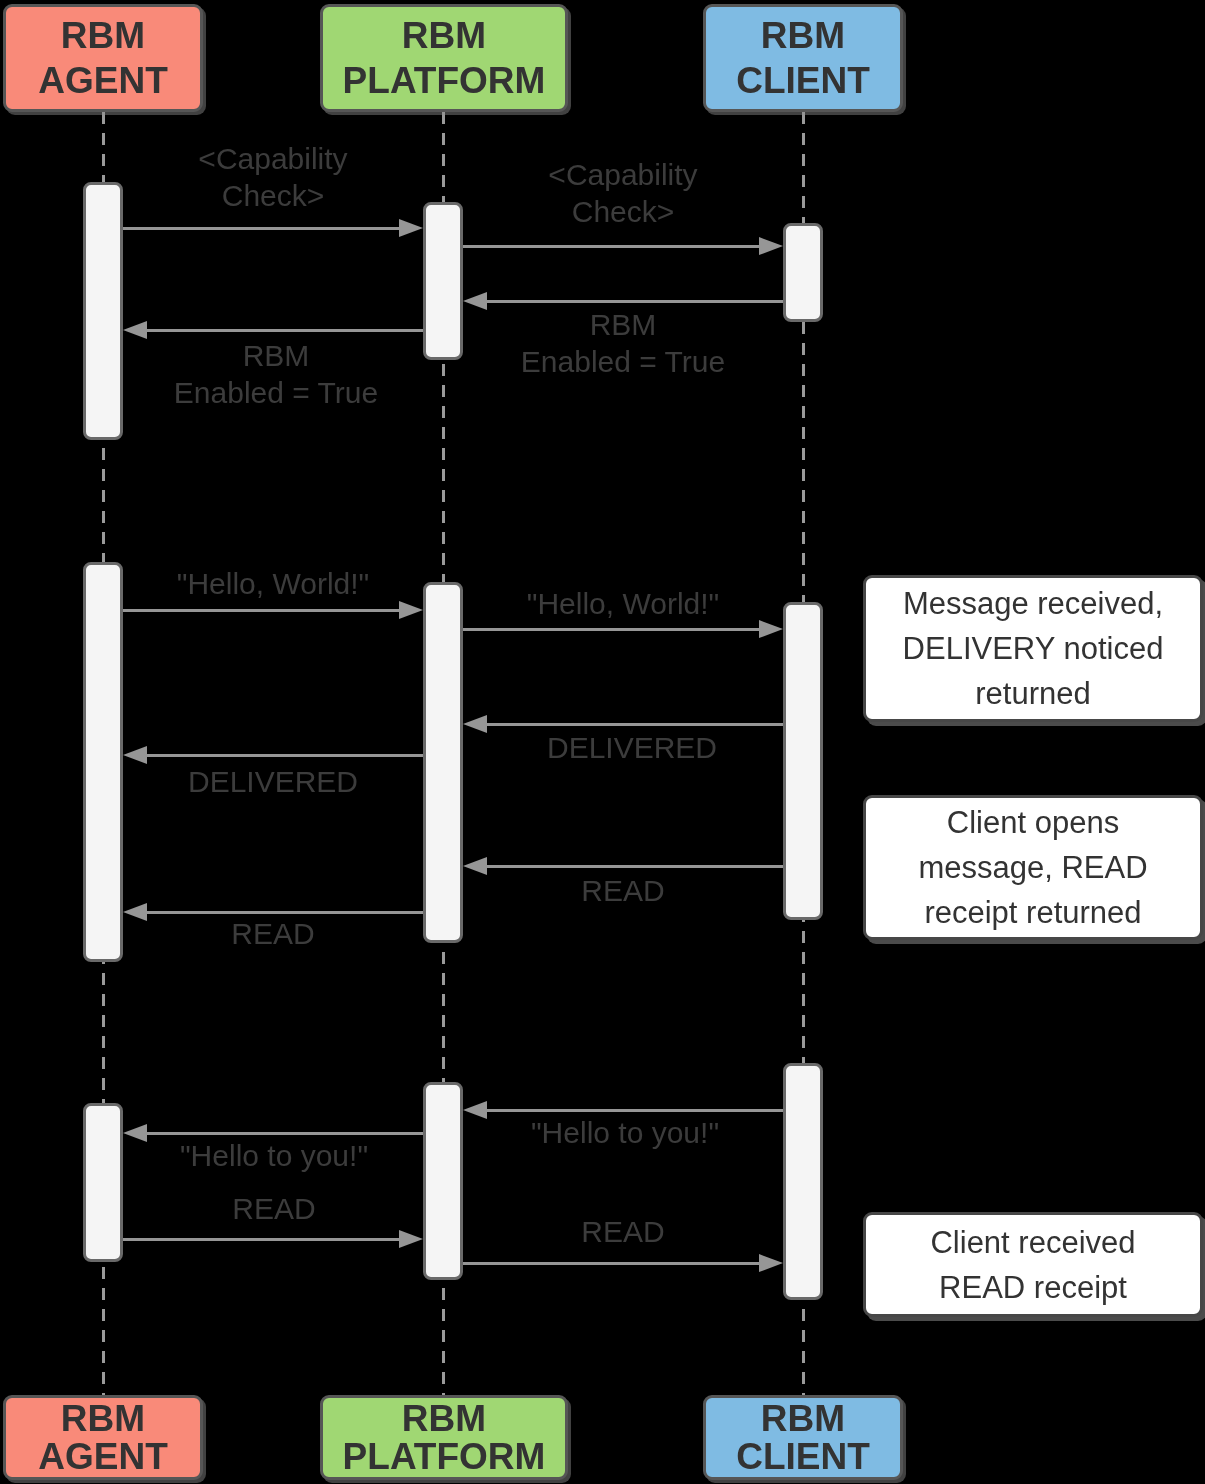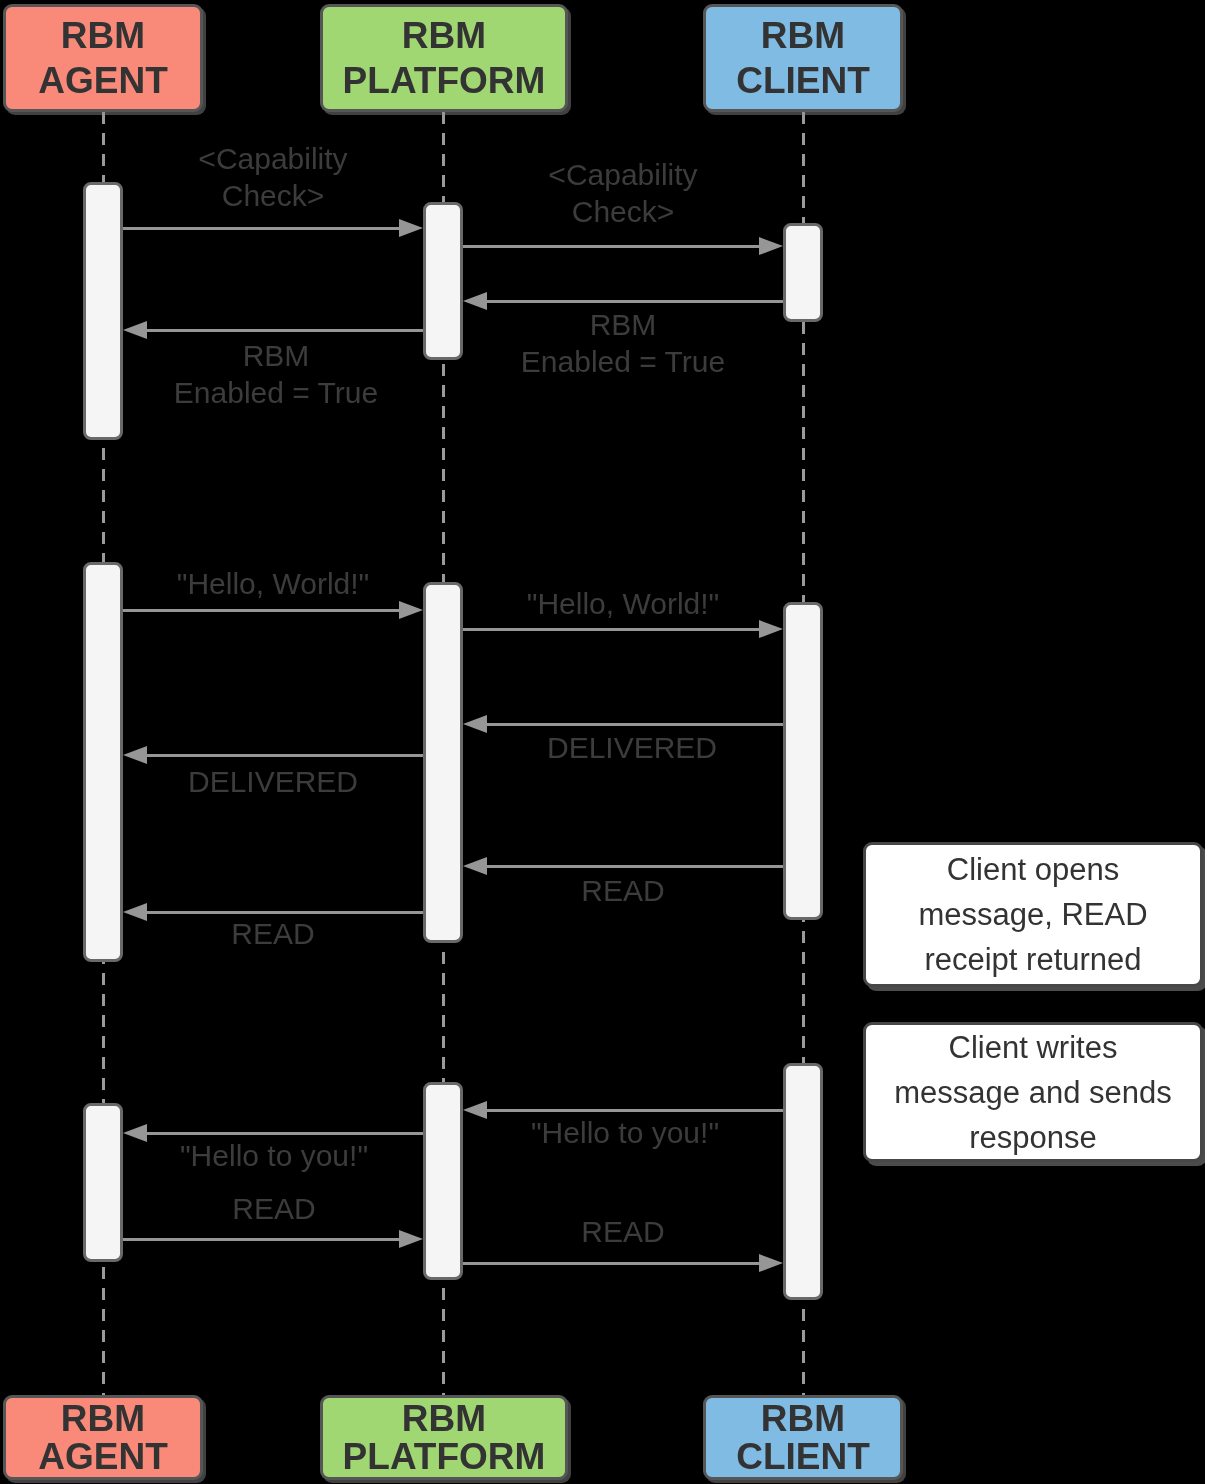--- a/index.html
+++ b/index.html
@@ -93,26 +93,28 @@
     <div class="msg-label" style="left: 625px; top: 1132px;">"Hello to you!"</div>
     <div class="msg-line" style="left: 145px; top: 1131.5px; width: 278px;"></div>
     <div class="arr left" style="left: 123px; top: 1124px;"></div>
     <div class="msg-label" style="left: 274px; top: 1155px;">"Hello to you!"</div>
     <div class="msg-line" style="left: 123px; top: 1237.5px; width: 278px;"></div>
     <div class="arr right" style="left: 399px; top: 1230px;"></div>
     <div class="msg-label" style="left: 274px; top: 1208px;">READ</div>
     <div class="msg-line" style="left: 463px; top: 1261.5px; width: 298px;"></div>
     <div class="arr right" style="left: 759px; top: 1254px;"></div>
     <div class="msg-label" style="left: 623px; top: 1231px;">READ</div>
-    <div class="note" style="left: 863px; top: 842px; width: 340px; height: 145px;">Client opens
+    <div class="note" style="left: 863px; top: 575px; width: 340px; height: 147px;">Message received,
+DELIVERY noticed
+returned</div>
+    <div class="note" style="left: 863px; top: 795px; width: 340px; height: 145px;">Client opens
 message, READ
 receipt returned</div>
-    <div class="note" style="left: 863px; top: 1022px; width: 340px; height: 140px;">Client writes
-message and sends
-response</div>
+    <div class="note" style="left: 863px; top: 1212px; width: 340px; height: 105px;">Client received
+READ receipt</div>
     <div class="actor top" style="left: 3px; top: 4px; width: 200px; height: 108px; background: rgb(249, 138, 121);">
       <div>RBM</div>
       <div>AGENT</div>
     </div>
     <div class="actor top" style="left: 320px; top: 4px; width: 248px; height: 108px; background: rgb(160, 215, 115);">
       <div>RBM</div>
       <div>PLATFORM</div>
     </div>
     <div class="actor top" style="left: 703px; top: 4px; width: 200px; height: 108px; background: rgb(127, 187, 227);">
       <div>RBM</div>

